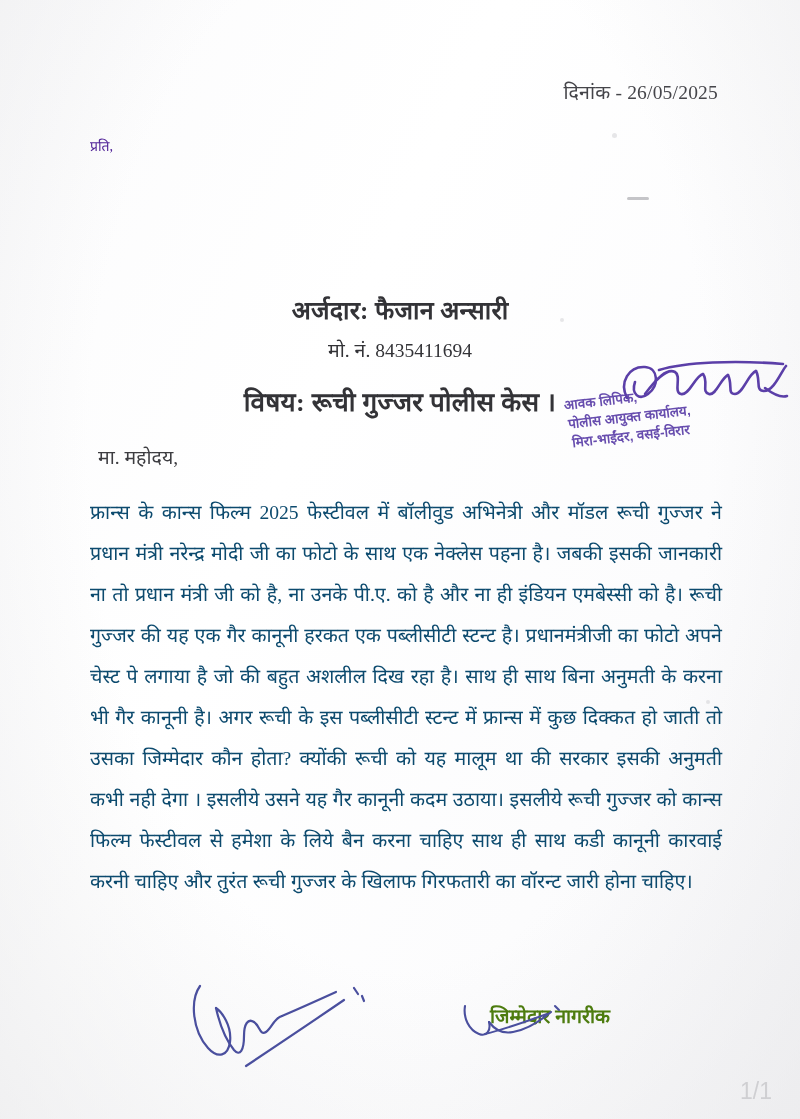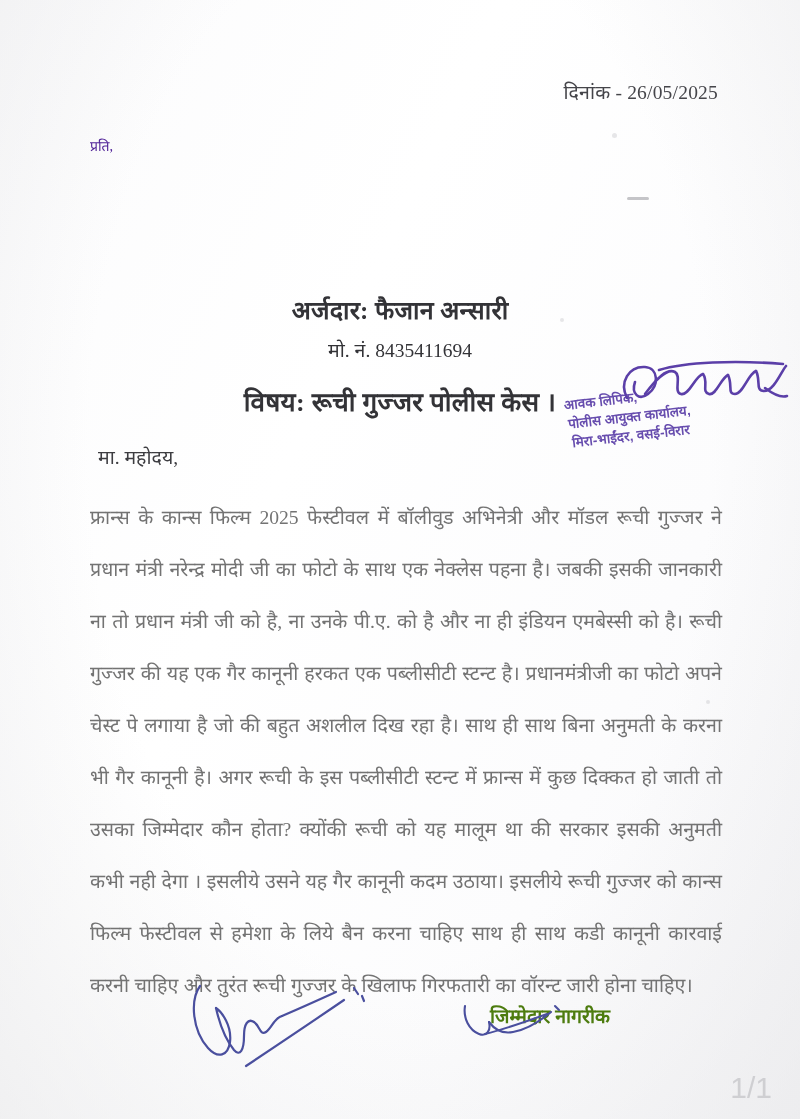--- a/index.html
+++ b/index.html
@@ -83,45 +83,45 @@
     color: #3d3d41;
     margin-left: 8px;
   }
 
   .body-text {
     position: absolute;
     top: 492px;
     left: 90px;
     width: 632px;
     font-size: 19.6px;
-    line-height: 52px;
+    line-height: 41px;
     text-align: justify;
     text-justify: inter-word;
-    color: #737373;
+    color: #0c4a6e;
     word-spacing: .5px;
   }
 
   .closing {
     position: absolute;
     top: 983px;
     left: 420px;
     width: 260px;
     text-align: center;
     font-size: 19.5px;
     line-height: 32px;
     font-weight: bold;
     color: #4d7c0f;
     margin-top: 18px;
   }
 
   .page-num {
     position: absolute;
     right: 28px;
     bottom: 14px;
-    font-size: 30px;
+    font-size: 23px;
     color: #cfcfd2;
     font-family: "Liberation Sans", sans-serif;
   }
 
   
   .stamp {
     position: absolute;
     top: 362px;
     left: 563px;
     width: 230px;

